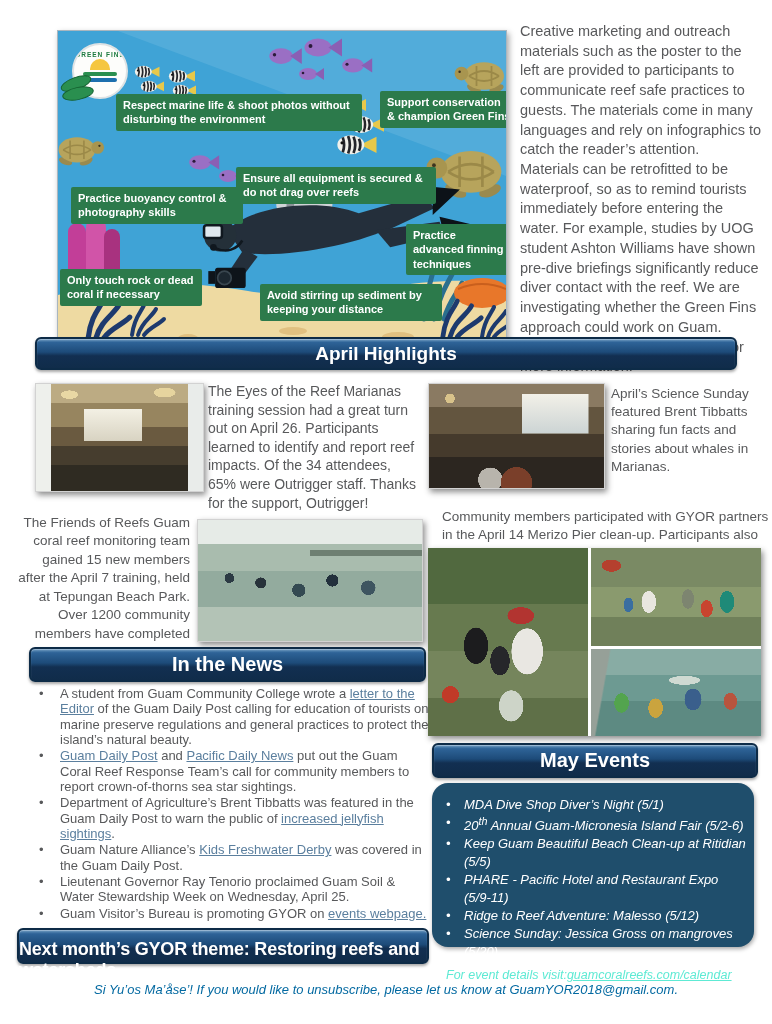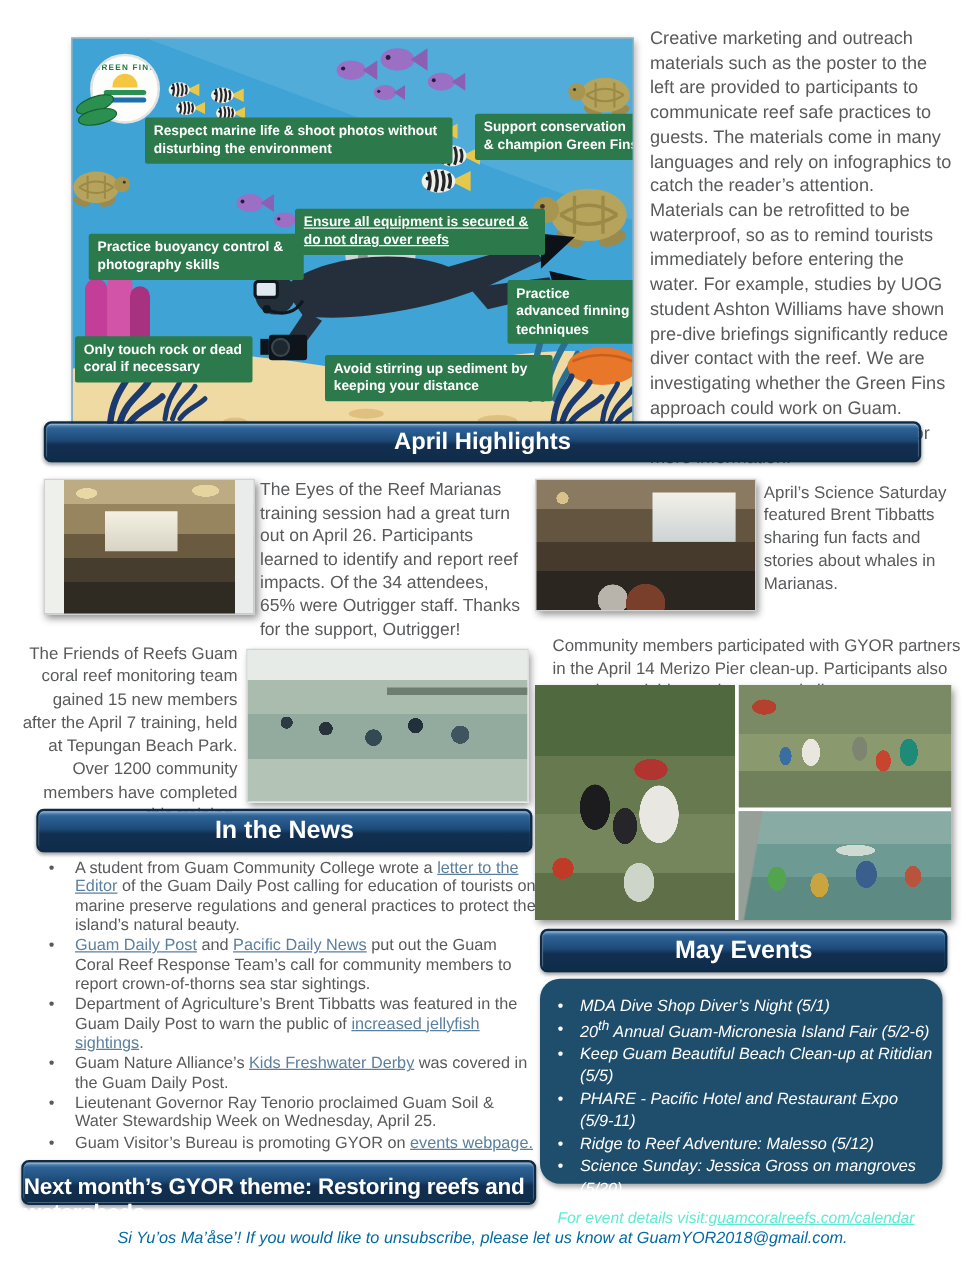--- a/index.html
+++ b/index.html
@@ -222,21 +222,21 @@
         <path d="M44,78 C60,86 72,80 78,70" stroke="#10181f" stroke-width="3" fill="none"></path>
         <path d="M80,80 l-16,24 14,9 18,-24 Z" fill="#242f3b"></path>
         <rect x="46" y="102" width="36" height="24" rx="3" fill="#0e141a"></rect>
         <circle cx="57" cy="114" r="8" fill="#1c2730" stroke="#39464f" stroke-width="2"></circle>
         <rect x="38" y="106" width="8" height="15" fill="#0e141a"></rect>
       </g>
     </svg>
 
     <div class="plabel" style="left:58px;top:63px;width:232px;">Respect marine life &amp; shoot photos without disturbing the environment</div>
     <div class="plabel" style="left:322px;top:60px;width:124px;">Support conservation &amp; champion Green Fins</div>
-    <div class="plabel" style="left:178px;top:136px;width:186px;text-decoration:underline;">Ensure all equipment is secured &amp; do not drag over reefs</div>
+    <div class="plabel" style="left:178px;top:136px;width:186px;">Ensure all equipment is secured &amp; do not drag over reefs</div>
     <div class="plabel" style="left:13px;top:156px;width:158px;">Practice buoyancy control &amp; photography skills</div>
     <div class="plabel" style="left:348px;top:193px;width:92px;">Practice advanced finning techniques</div>
     <div class="plabel" style="left:2px;top:238px;width:128px;">Only touch rock or dead coral if necessary</div>
     <div class="plabel" style="left:202px;top:253px;width:168px;">Avoid stirring up sediment by keeping your distance</div>
 
     <div class="gf-logo">
       <div class="gf-circle">
         <div class="gf-title">GREEN FINS</div>
         <div class="gf-sun"></div>
         <div class="gf-wave w1"></div>
@@ -250,21 +250,21 @@
   <p class="intro">Creative marketing and outreach materials such as the poster to the left are provided to participants to communicate reef safe practices to guests. The materials come in many languages and rely on infographics to catch the reader’s attention. Materials can be retrofitted to be waterproof, so as to remind tourists immediately before entering the water. For example, studies by UOG student Ashton Williams have shown pre-dive briefings significantly reduce diver contact with the reef. We are investigating whether the Green Fins approach could work on Guam.  Contact Mallory Morgan at BSP for more information.</p>
 
   <div class="banner banner-april">
     <span>April Highlights</span>
   </div>
 
   <div class="photo photo-eotr"></div>
   <p class="eotr-text">The Eyes of the Reef Marianas training session had a great turn out on April 26. Participants learned to identify and report reef impacts. Of the 34 attendees, 65% were Outrigger staff. Thanks for the support, Outrigger!</p>
 
   <div class="photo photo-science"></div>
-  <p class="science-text">April’s Science Saturday featured Brent Tibbatts sharing fun facts and stories about whales in Marianas.</p>
+  <p class="science-text">April’s Science Sunday featured Brent Tibbatts sharing fun facts and stories about whales in Marianas.</p>
 
   <p class="merizo-text">Community members participated with GYOR partners in the April 14 Merizo Pier clean-up. Participants also sorted recyclables and went snorkeling.</p>
 
   <p class="for-text">The Friends of Reefs Guam coral reef monitoring team gained 15 new members after the April 7 training, held at Tepungan Beach Park. Over 1200 community members have completed this training.</p>
   <div class="photo photo-for"></div>
 
   <div class="banner banner-news">
     <span>In the News</span>
   </div>
 

